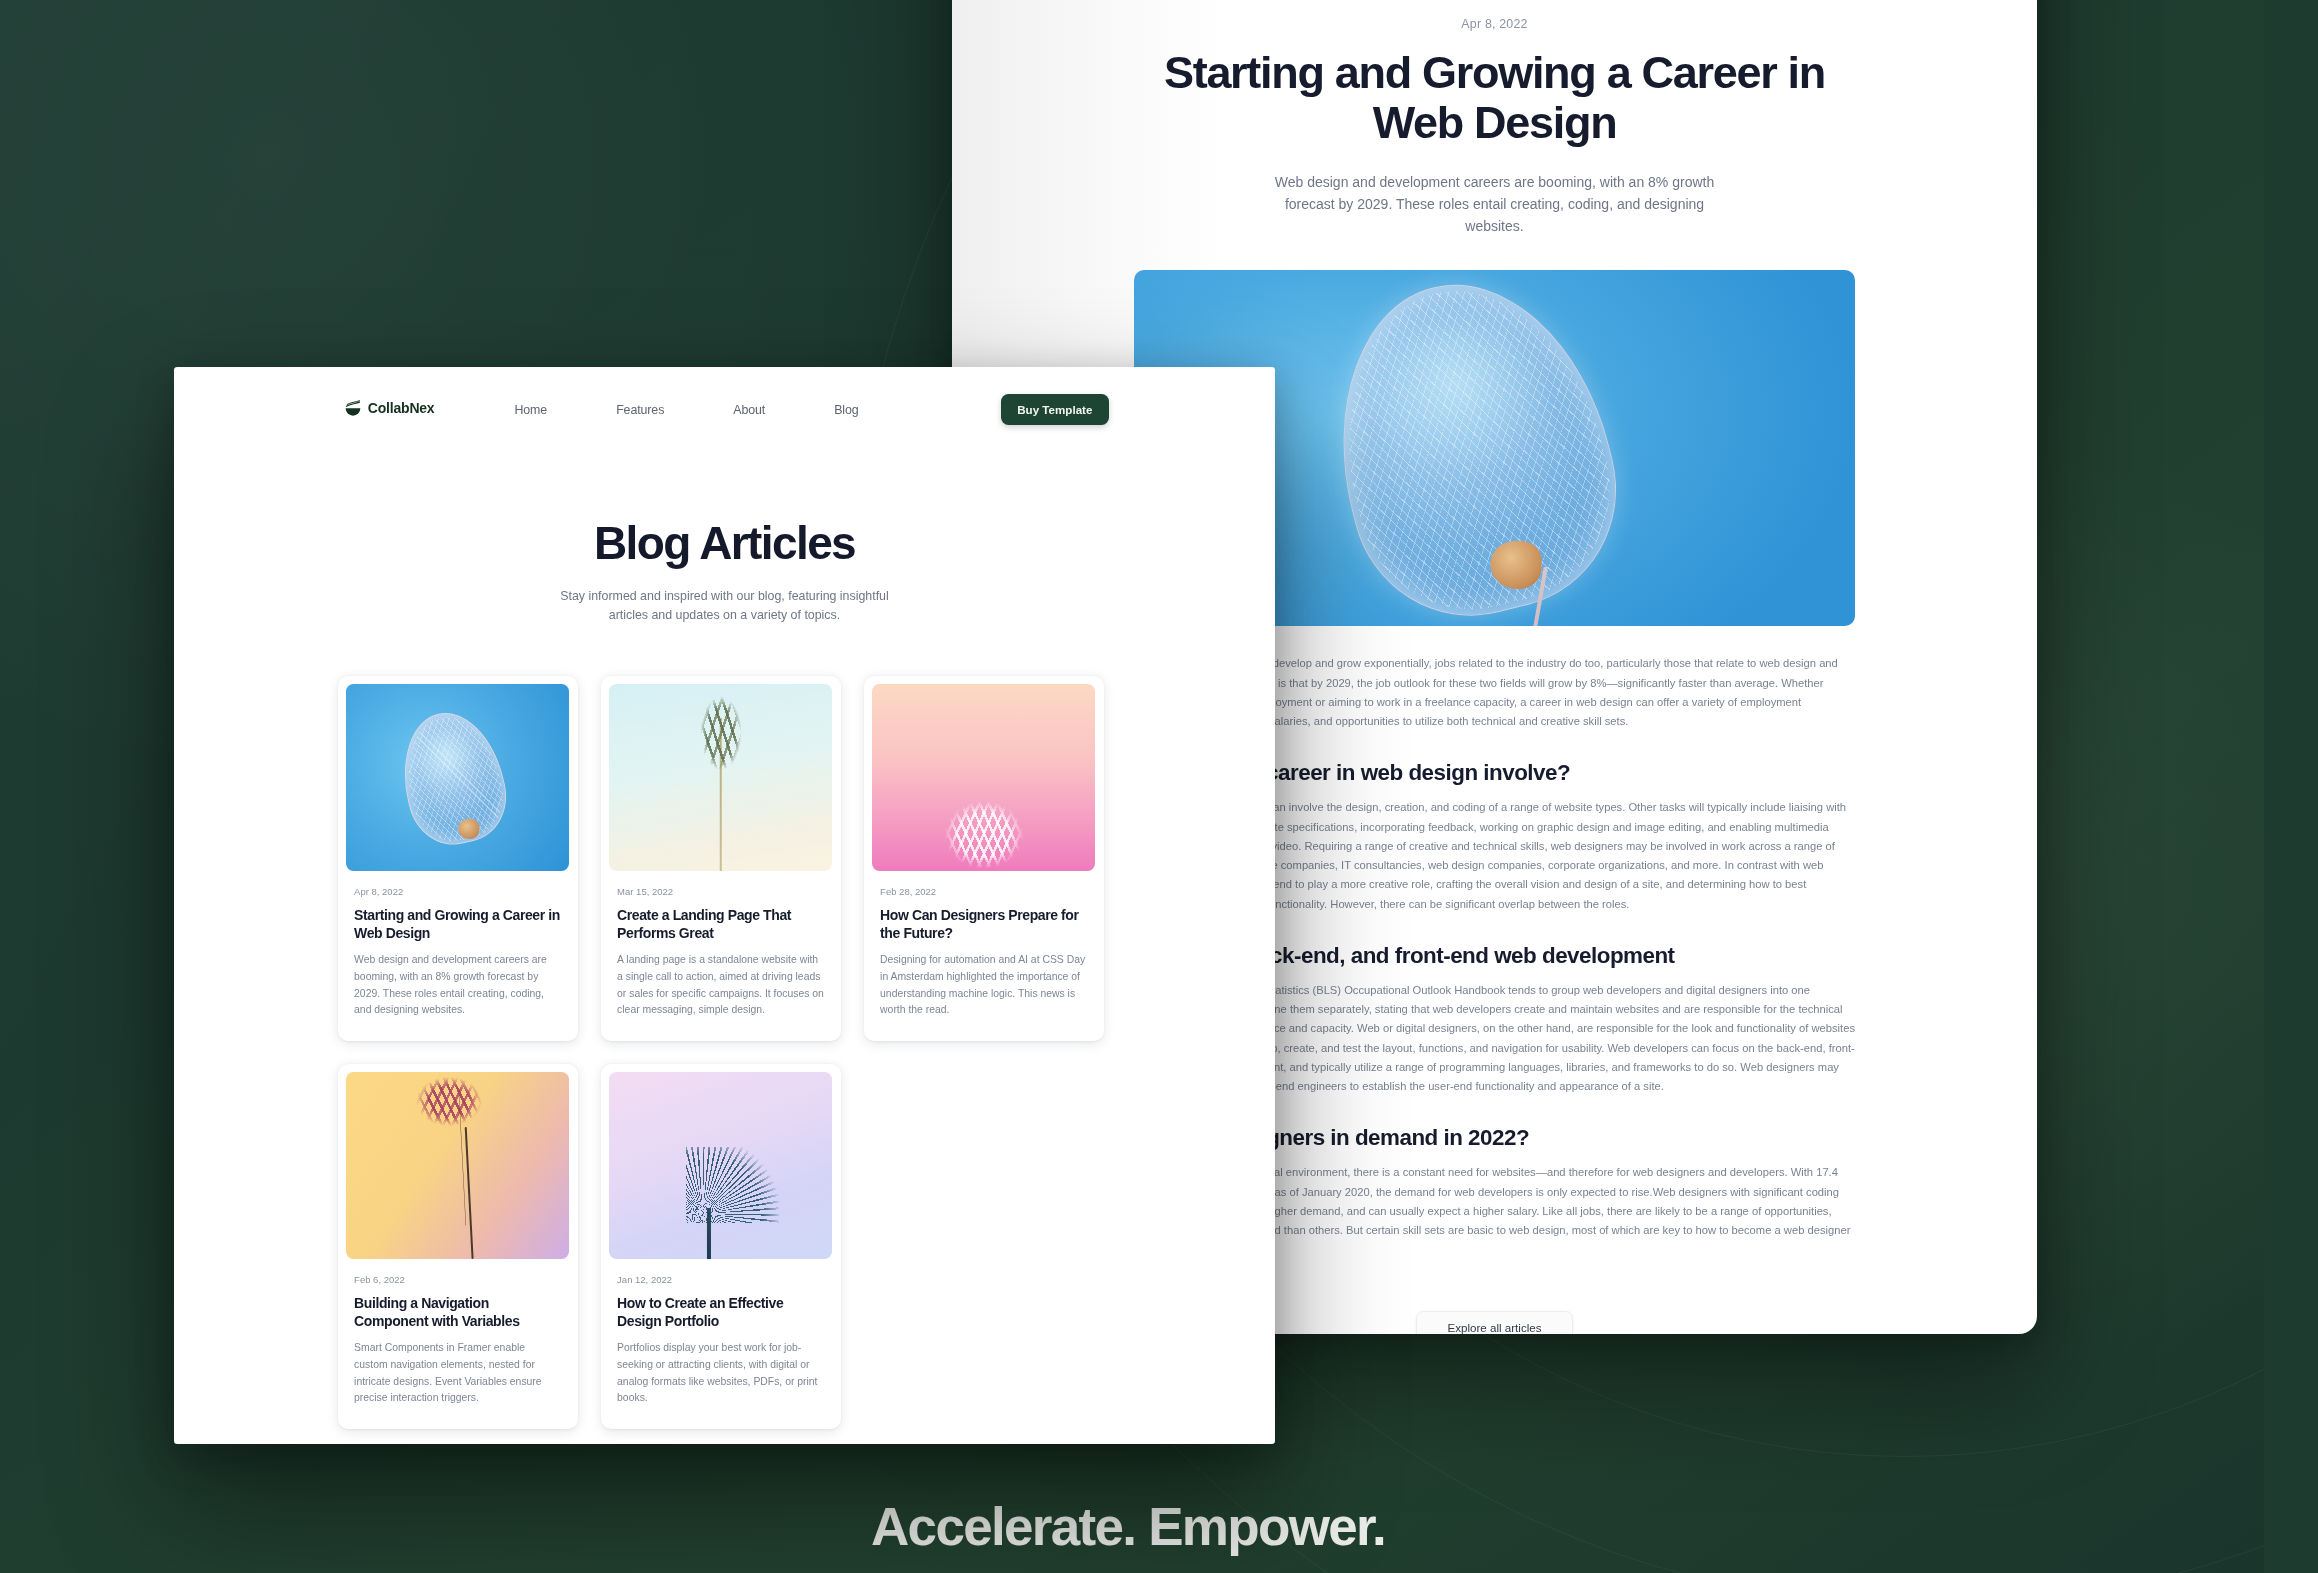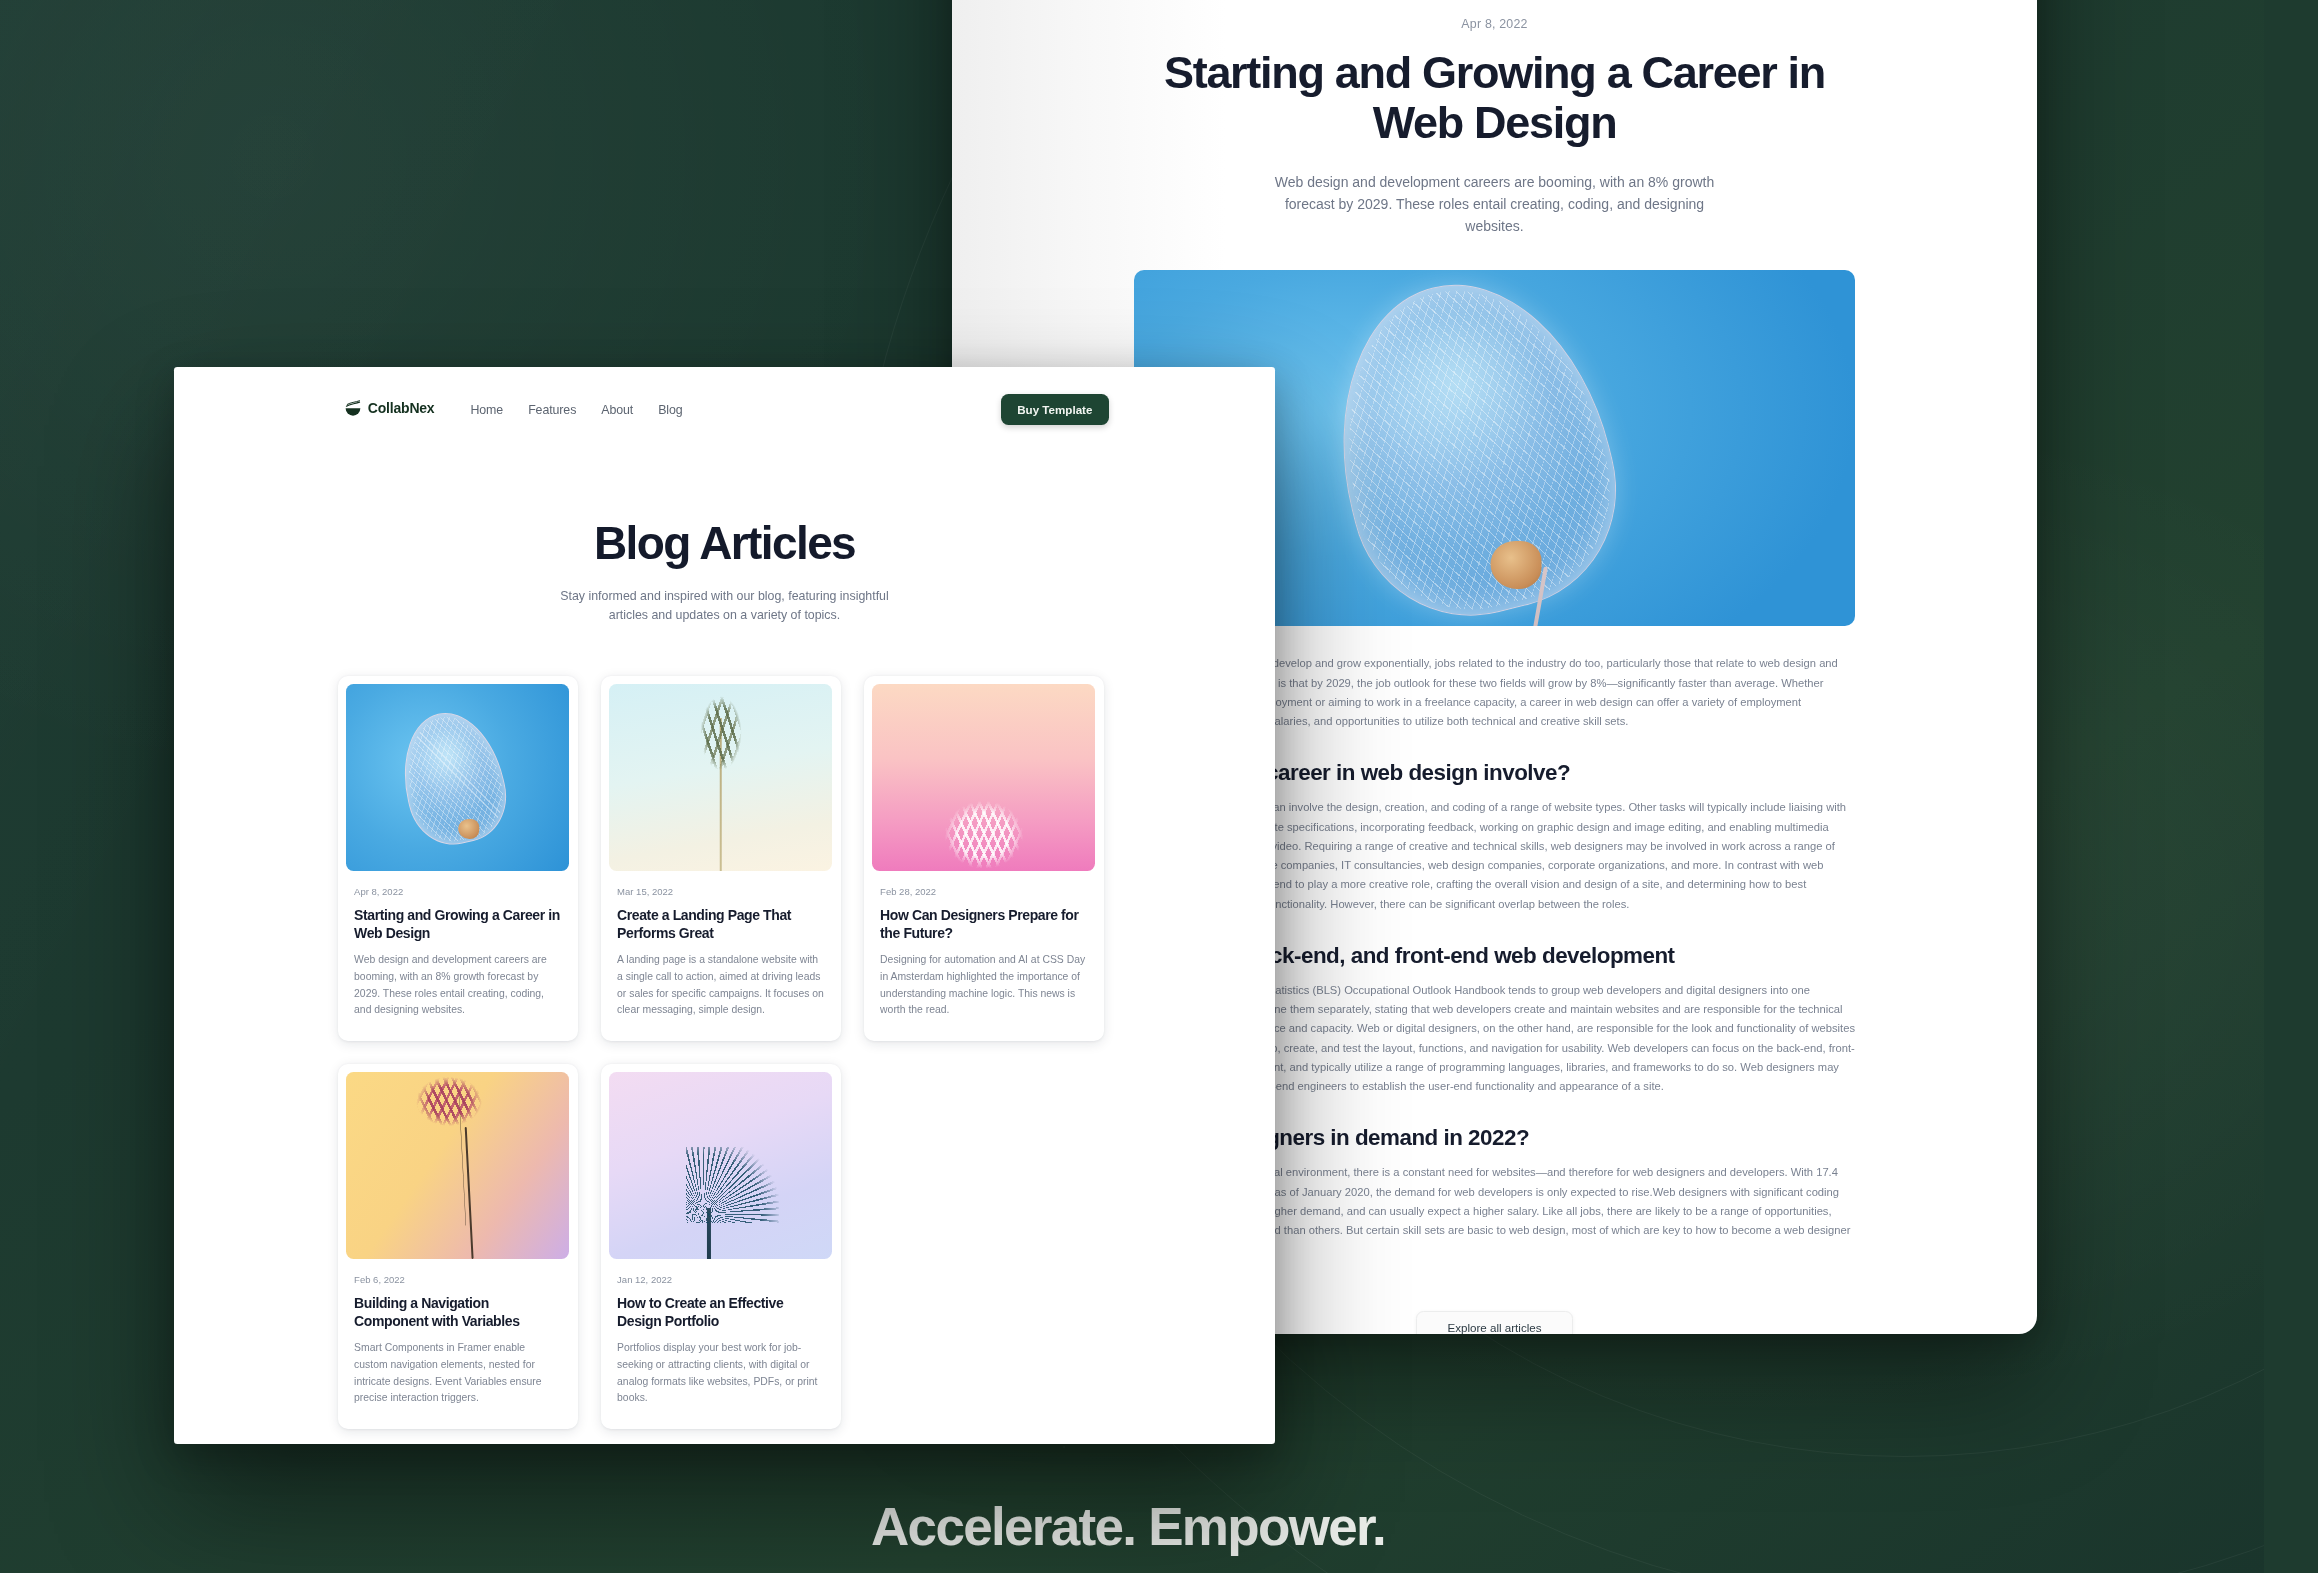--- a/index.html
+++ b/index.html
@@ -142,21 +142,21 @@
     overflow:hidden; z-index:3;
   }
 
   .nav {
     display:flex; align-items:center; gap:25px;
     padding:27px 166px 0 170px;
   }
   .brand { display:flex; align-items:flex-start; gap:5.8px; margin-right:11px; }
   .brand-name { font-size:14px; font-weight:700; color:#14301f; letter-spacing:-0.2px; }
   .nav-link {
-    font-size:12.4px; color:#5c6470; cursor:pointer; letter-spacing:-0.1px;
+    font-size:12.4px; color:#5c6470; cursor:pointer; letter-spacing:-0.1px;margin-left:44px;
   }
   .nav-spacer { flex:1; }
   .buy-btn {
     background:#1e4533; color:#f3f6f2; border:none; border-radius:7.5px;
     padding:9px 16.6px; font-size:11.6px; font-weight:600; cursor:pointer;
     box-shadow:0 2.5px 6.6px rgba(0,0,0,.18);
   }
 
   .blog-head { text-align:center; margin-top:91px; }
   .blog-title {

